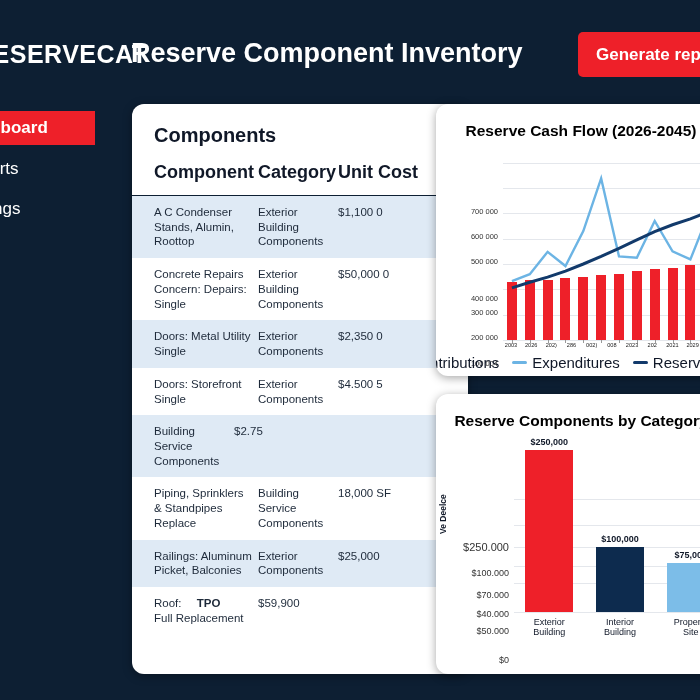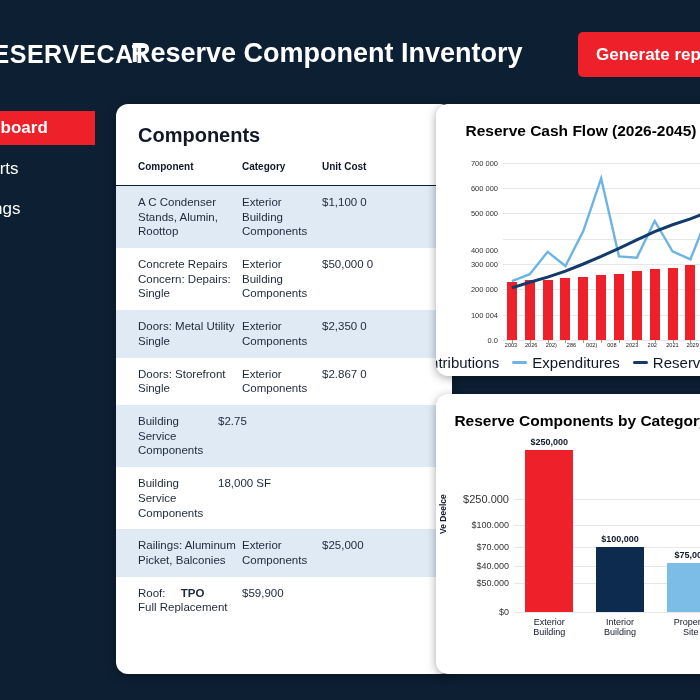--- a/index.html
+++ b/index.html
@@ -48,53 +48,53 @@
   .nav-item.n0 { top: 7px; }
   .nav-item.n1 { top: 48px; font-weight: 400; }
   .nav-item.n2 { top: 88px; font-weight: 400; }
 
   
   .card {
     position: absolute; background: #ffffff; border-radius: 12px;
     box-shadow: 0 2px 10px rgba(0,0,0,.35);
     overflow: hidden;
   }
-  .card-components { left: 116px; top: 104px; width: 336px; height: 570px; }
+  .card-components { left: 132px; top: 104px; width: 336px; height: 570px; }
   .card-cashflow  { left: 436px; top: 104px; width: 290px; height: 272px; }
   .card-category  { left: 436px; top: 394px; width: 290px; height: 280px; }
 
   
   .comp-title {
     position: absolute; left: 22px; top: 20px;
     font-size: 20px; font-weight: 700; color: #101828;
   }
   .tbl { position: absolute; left: 0; top: 53px; width: 100%; }
   .trow { display: flex; align-items: flex-start; padding: 9px 0 9px 22px; }
   .thead {
     border-bottom: 1.5px solid #0d1f33;
     padding-top: 4px; padding-bottom: 11px;
   }
-  .thead .c { font-size: 10px; font-weight: 700; color: #101828; }
+  .thead .c { font-size: 18px; font-weight: 700; color: #101828; }
   .trow.alt { background: #dfeaf5; }
   .c { font-size: 11.5px; color: #1d2939; line-height: 1.28; }
   .c1 { width: 104px; padding-right: 6px; }
   .c2 { width: 80px; padding-right: 6px; }
   .c3 { width: 90px; }
   .c b { font-weight: 700; margin-left: 12px; }
 
   
   .chart-title {
     position: absolute; top: 18px; left: 50%; transform: translateX(-50%);
     font-size: 15.5px; font-weight: 700; color: #000000; white-space: nowrap;
   }
   .plot { position: absolute; }
   .gridline { position: absolute; height: 1px; background: #e4e7ec; left: 0; right: 0; }
   .ytick {
     position: absolute; right: 100%; margin-right: 5px;
-    font-size: 7.5px; color: #333; white-space: nowrap; transform: translateY(-50%);
+    font-size: 7.5px; color: #333; white-space: nowrap; transform: translateY(-50%); margin-top: 48px;
   }
 
   
   .cf-plot { left: 67px; top: 46px; width: 232px; height: 190px; }
   .cf-bar {
     position: absolute; bottom: 0; width: 10px; background: #ee2029;
   }
   .cf-xlab {
     position: absolute; top: 192px; font-size: 5.6px; color: #222;
     white-space: nowrap; transform: translateX(-50%);
@@ -169,27 +169,28 @@
             <div class="c c3">$50,000 0</div>
           </div>
           <div class="trow alt">
             <div class="c c1">Doors: Metal Utility Single</div>
             <div class="c c2">Exterior Components</div>
             <div class="c c3">$2,350 0</div>
           </div>
           <div class="trow">
             <div class="c c1">Doors: Storefront Single</div>
             <div class="c c2">Exterior Components</div>
-            <div class="c c3">$2.867 0</div>
+            <div class="c c3">$4.500 5</div>
           </div>
           <div class="trow alt">
             <div class="c c2">Building Service Components</div>
             <div class="c c3">$2.75</div>
           </div>
           <div class="trow">
+            <div class="c c1">Piping, Sprinklers &amp; Standpipes Replace</div>
             <div class="c c2">Building Service Components</div>
             <div class="c c3">18,000 SF</div>
           </div>
           <div class="trow alt">
             <div class="c c1">Railings: Aluminum Picket, Balconies</div>
             <div class="c c2">Exterior Components</div>
             <div class="c c3">$25,000</div>
           </div>
           <div class="trow">
             <div class="c c1">Roof: <b>TPO</b><br>Full Replacement</div>

